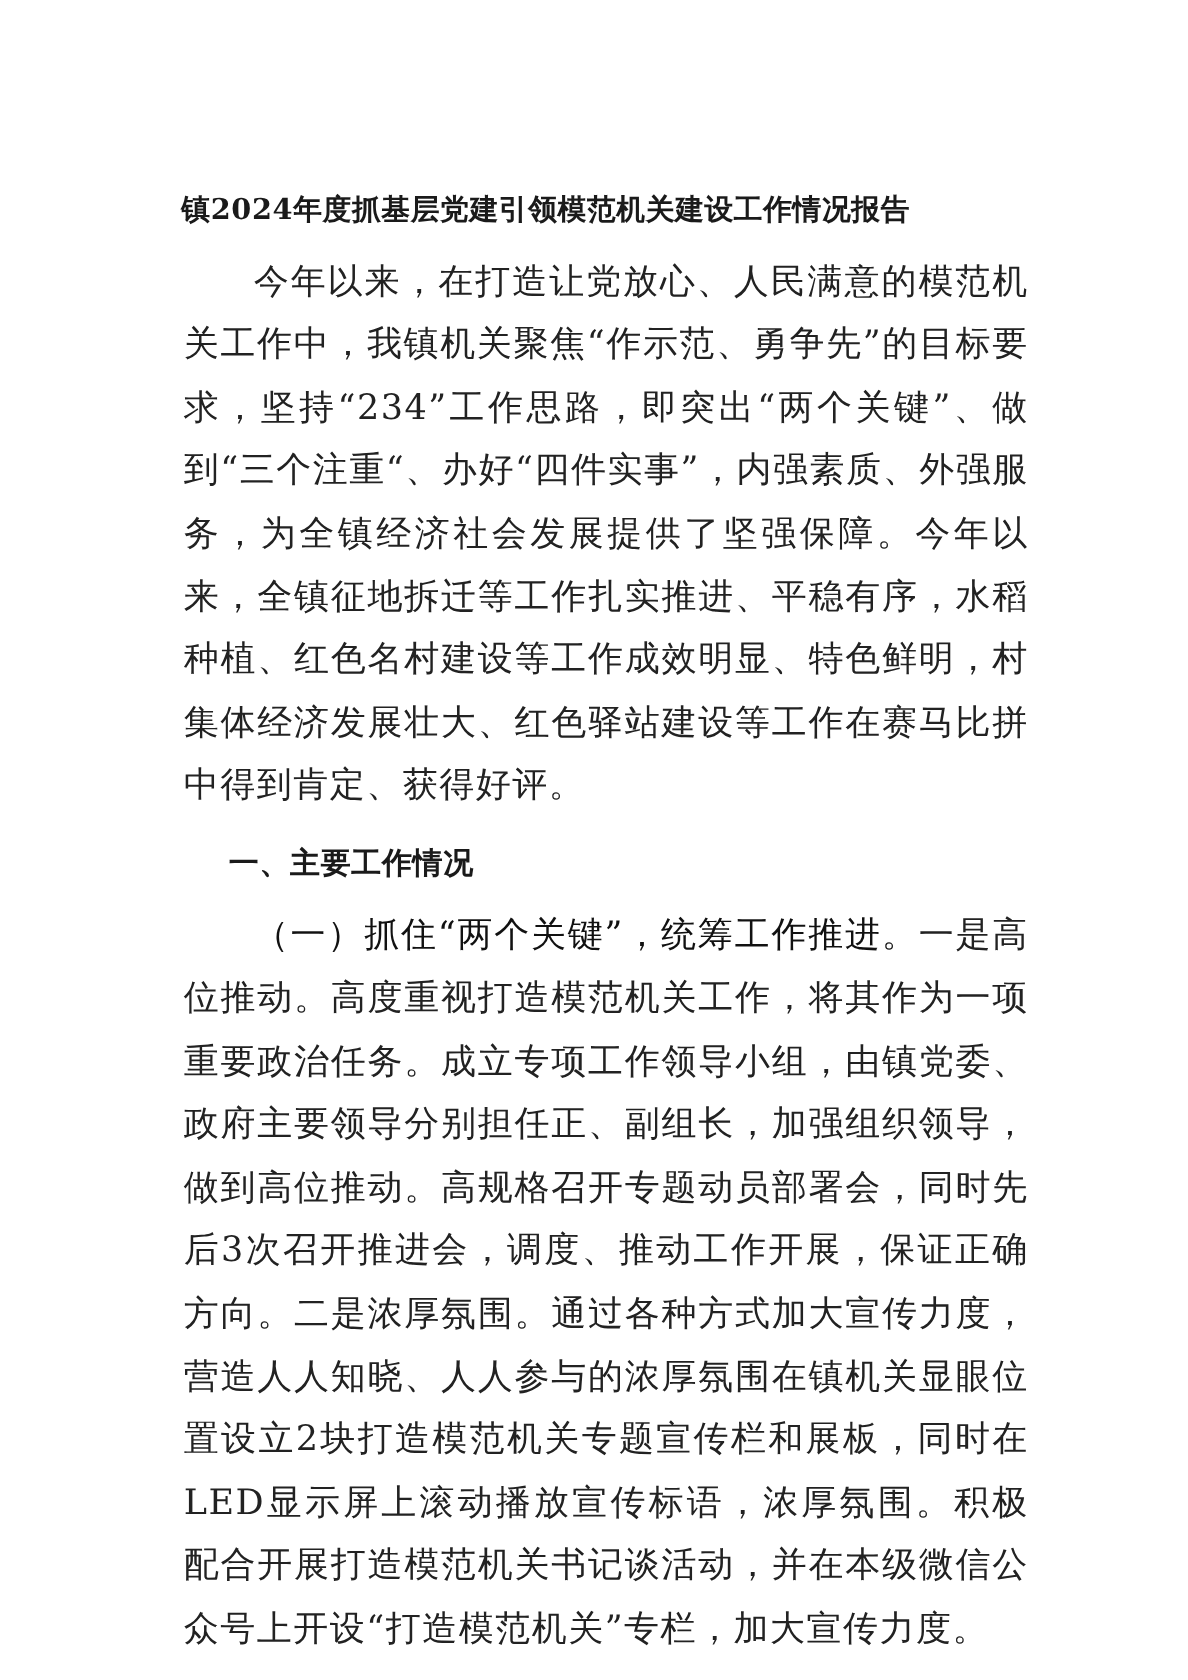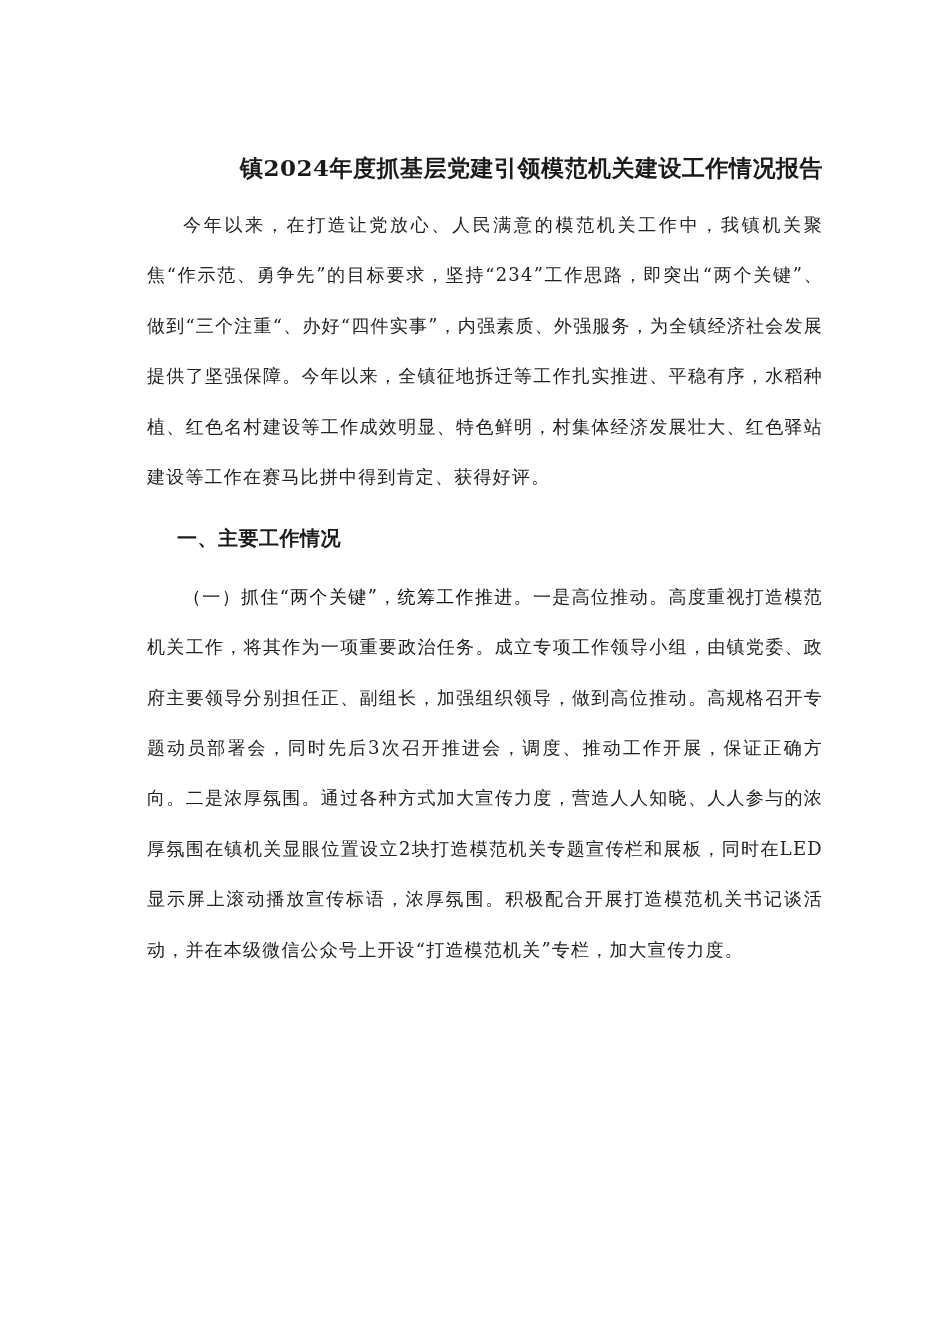--- a/index.html
+++ b/index.html
@@ -17,38 +17,38 @@
     }
     .page {
       position: absolute;
       left: 147px;
       top: 148px;
       width: 676px;
     }
     .doc-title {
       font-size: 23px;
       font-weight: bold;
-      text-align: right;
+      text-align: left;
       letter-spacing: 0.5px;
       line-height: 40px;
       margin: 0 0 12px -2px;
       white-space: nowrap;
     }
     .para {
-      font-size: 18px;
+      font-size: 28px;
       line-height: 50.4px;
       text-align: justify;
       text-indent: 2em;
       margin: 0;
       letter-spacing: 1.2px;
       word-break: break-all;
       color: #222;
     }
     .section-heading {
-      font-size: 20px;
+      font-size: 24px;
       font-weight: bold;
       line-height: 50.4px;
       margin: 11px 0 8px 0;
       text-indent: 1.5em;
       letter-spacing: 0.5px;
       color: #1a1a1a;
     }
     .lead-bold {
       font-weight: normal;
       color: #111;

